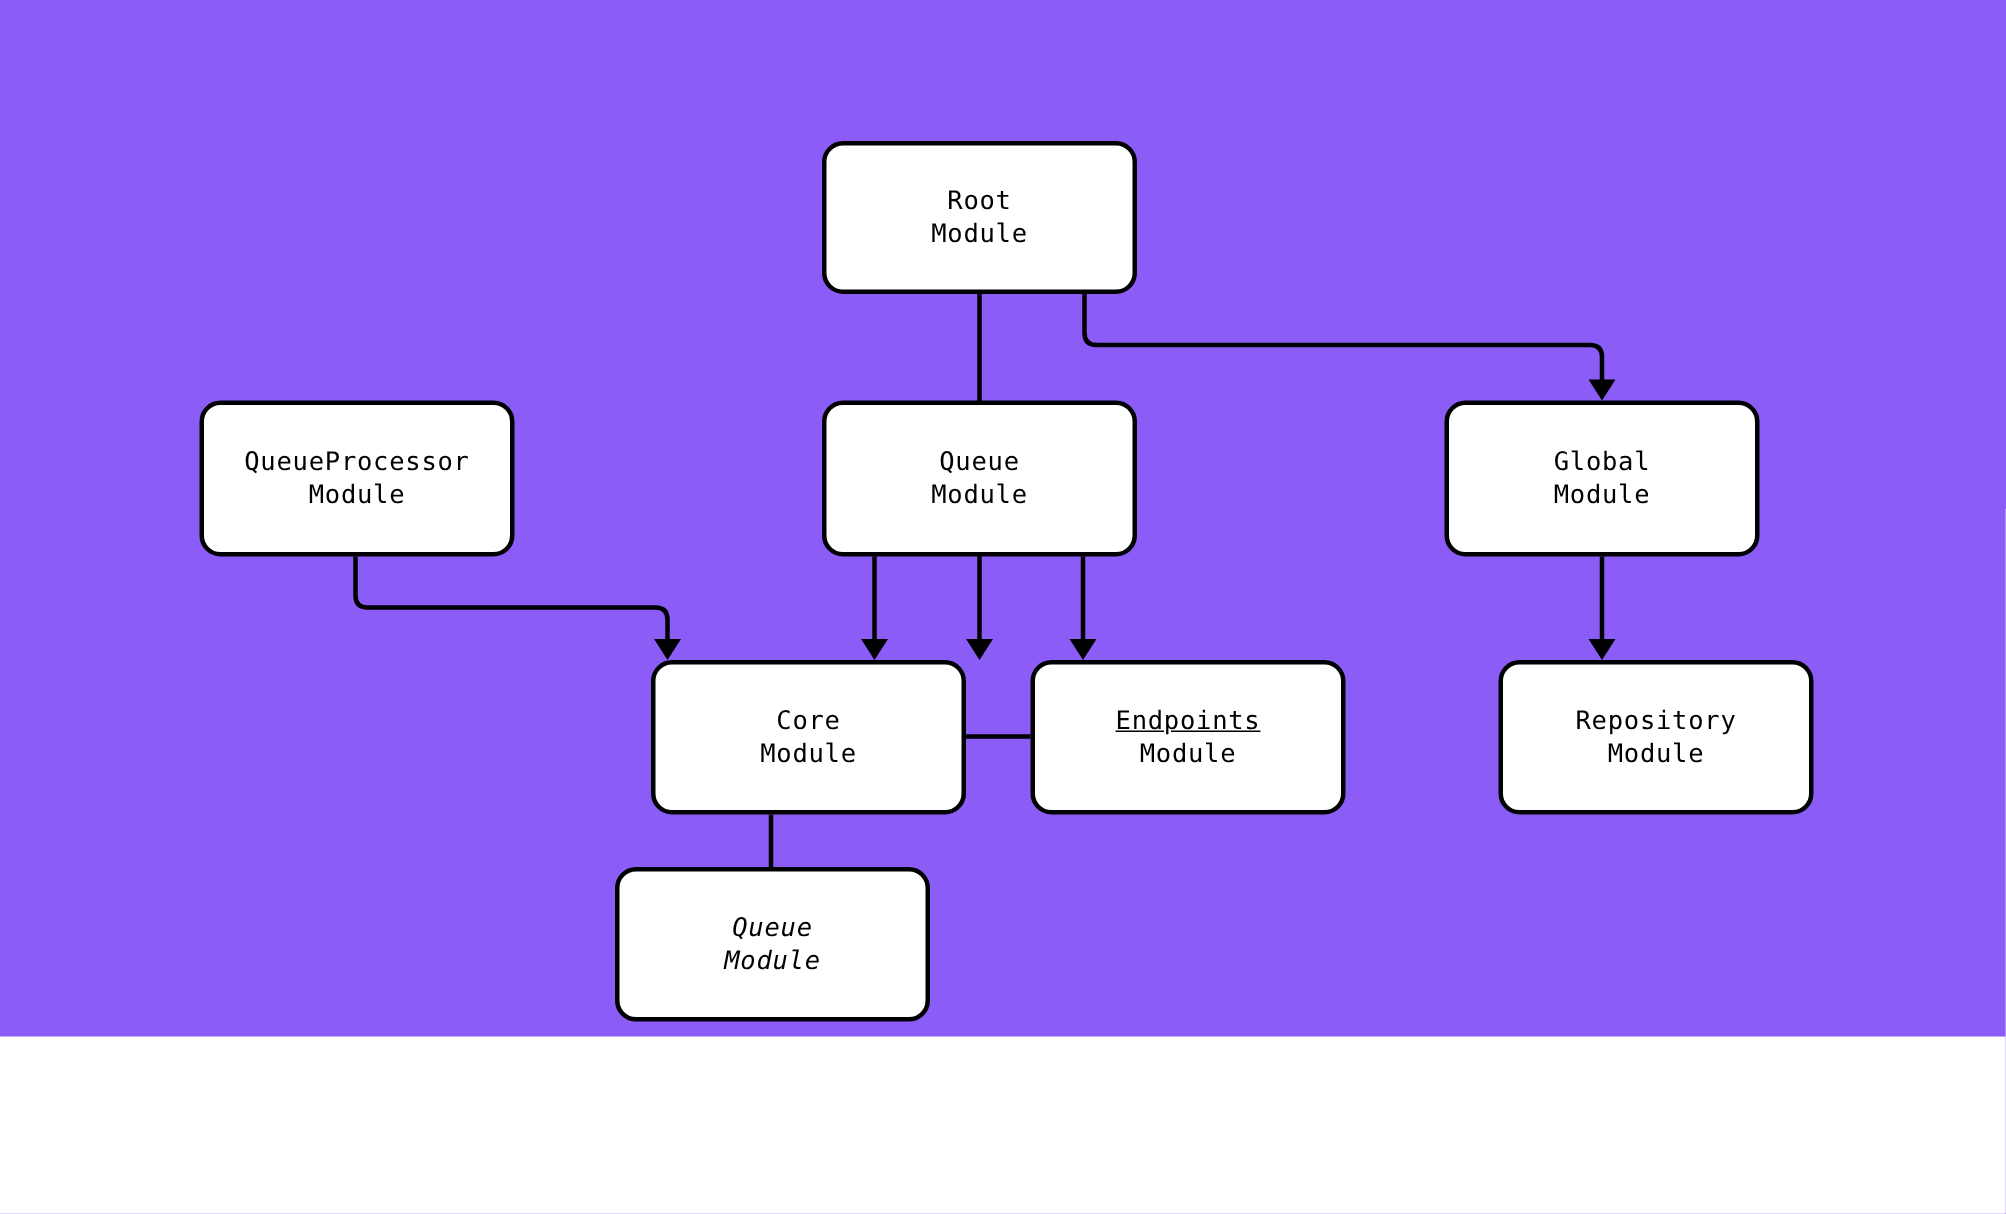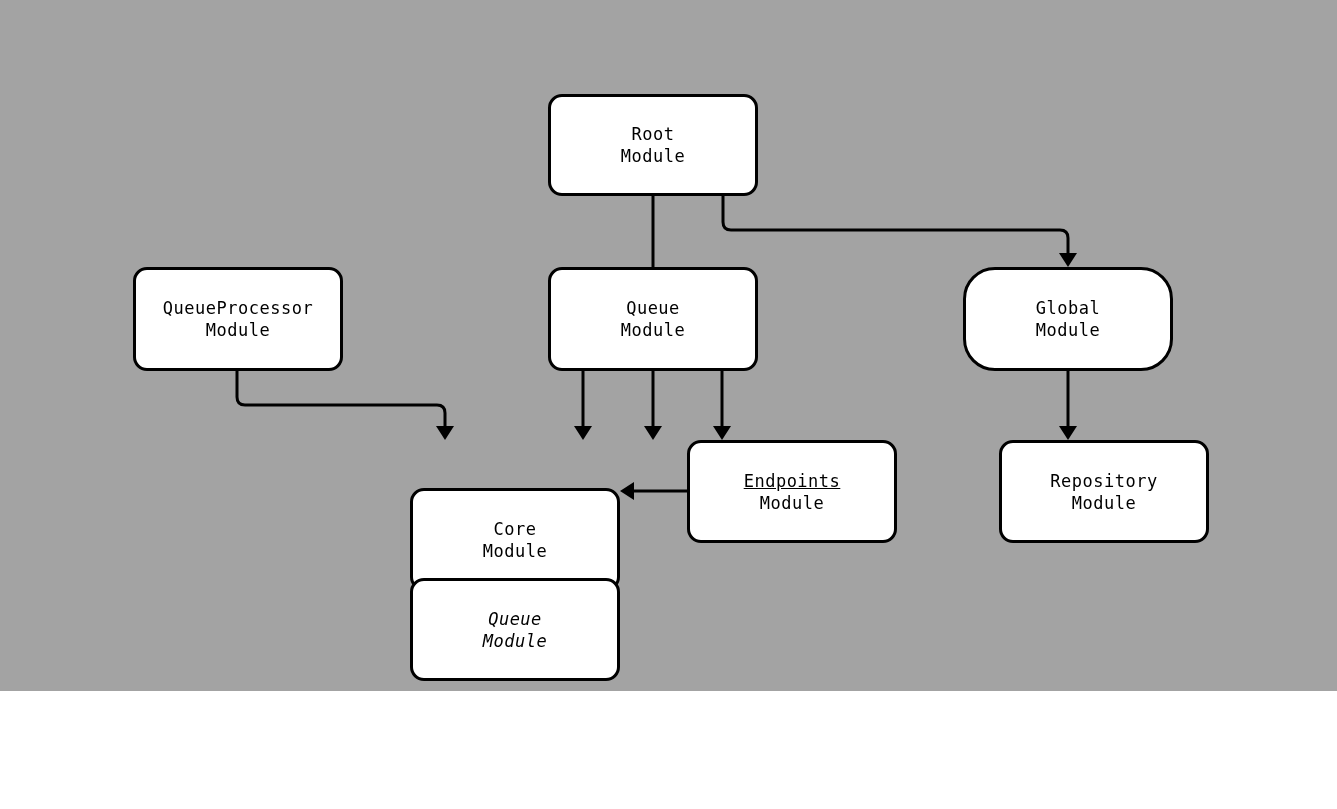--- a/index.html
+++ b/index.html
@@ -10,21 +10,21 @@
   body {
     width: 1337px;
     height: 809px;
     overflow: hidden;
     font-family: "DejaVu Sans Mono", "Liberation Mono", monospace;
   }
   #diagram-canvas {
     position: relative;
     width: 1337px;
     height: 691px;
-    background: #a3a3a3;
+    background: #8b5cf6;
   }
   #edge-layer {
     position: absolute;
     left: 0;
     top: 0;
     width: 1337px;
     height: 809px;
   }
   #node-layer {
     position: absolute;
@@ -81,25 +81,25 @@
         <div class="node-line" style="color: rgb(0, 0, 0);">Module</div>
       </div>
       <div class="node" style="left: 133px; top: 267px; width: 210px; height: 104px; border-color: rgb(0, 0, 0); background: rgb(255, 255, 255);">
         <div class="node-line" style="color: rgb(0, 0, 0);">QueueProcessor</div>
         <div class="node-line" style="color: rgb(0, 0, 0);">Module</div>
       </div>
       <div class="node" style="left: 548px; top: 267px; width: 210px; height: 104px; border-color: rgb(0, 0, 0); background: rgb(255, 255, 255);">
         <div class="node-line" style="color: rgb(0, 0, 0);">Queue</div>
         <div class="node-line" style="color: rgb(0, 0, 0);">Module</div>
       </div>
-      <div class="node" style="left: 963px; top: 267px; width: 210px; height: 104px; border-color: rgb(0, 0, 0); background: rgb(255, 255, 255); border-radius: 32px;">
+      <div class="node" style="left: 963px; top: 267px; width: 210px; height: 104px; border-color: rgb(0, 0, 0); background: rgb(255, 255, 255);">
         <div class="node-line" style="color: rgb(0, 0, 0);">Global</div>
         <div class="node-line" style="color: rgb(0, 0, 0);">Module</div>
       </div>
-      <div class="node" style="left: 410px; top: 440px; width: 210px; height: 103px; border-color: rgb(0, 0, 0); background: rgb(255, 255, 255); margin-top: 48px;">
+      <div class="node" style="left: 434px; top: 440px; width: 210px; height: 103px; border-color: rgb(0, 0, 0); background: rgb(255, 255, 255);">
         <div class="node-line" style="color: rgb(0, 0, 0);">Core</div>
         <div class="node-line" style="color: rgb(0, 0, 0);">Module</div>
       </div>
       <div class="node" style="left: 687px; top: 440px; width: 210px; height: 103px; border-color: rgb(0, 0, 0); background: rgb(255, 255, 255);">
         <div class="node-line" style="color: rgb(0, 0, 0); text-decoration: underline;">Endpoints</div>
         <div class="node-line" style="color: rgb(0, 0, 0);">Module</div>
       </div>
       <div class="node" style="left: 963px; top: 440px; width: 210px; height: 103px; border-color: rgb(0, 0, 0); background: rgb(255, 255, 255); margin-left: 36px;">
         <div class="node-line" style="color: rgb(0, 0, 0);">Repository</div>
         <div class="node-line" style="color: rgb(0, 0, 0);">Module</div>

